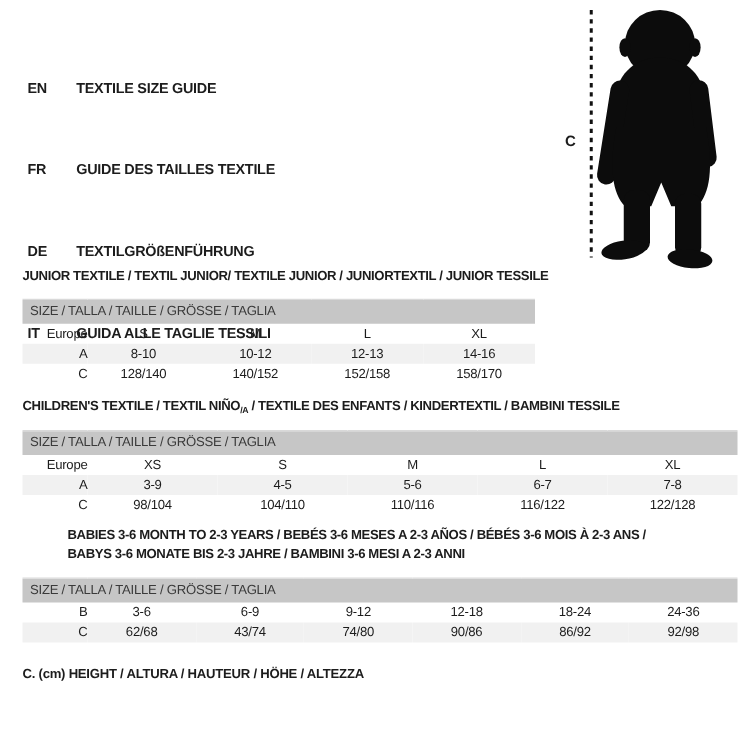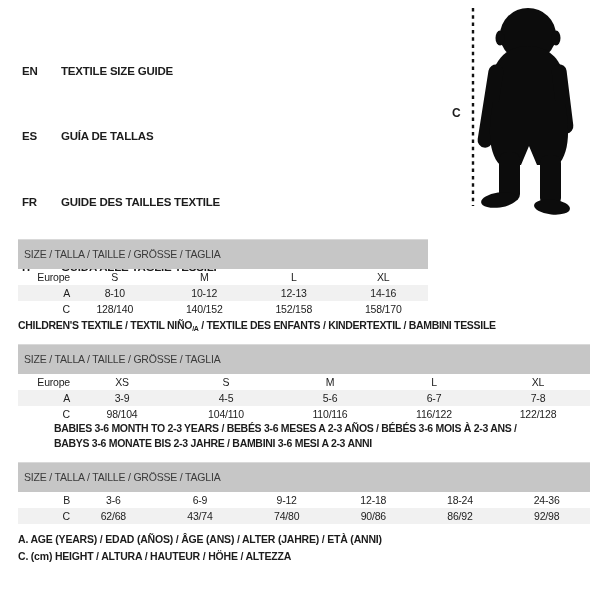--- a/index.html
+++ b/index.html
@@ -22,42 +22,42 @@
   #children-title{top:318px;}
   #babies-title{top:421px;white-space:normal;width:480px;margin-left:36px;}
   .sub-script{font-size:7px;vertical-align:-2px;}
   
   .size-table{position:absolute;left:18px;border-collapse:collapse;table-layout:fixed;
     font-size:10.5px;letter-spacing:-0.2px;color:#1c1c1c;}
   #junior-table{top:239px;width:410px;}
   #children-table{top:344px;width:572px;}
   #babies-table{top:462px;width:572px;}
   .size-table th{background:#c6c6c6;text-align:left;font-weight:normal;color:#3a3a3a;
-    height:29px;padding:0 0 0 6px;box-sizing:border-box;border-top:1px solid #d9d9d9;}
+    height:19px;padding:0 0 0 6px;box-sizing:border-box;border-top:1px solid #d9d9d9;}
   .size-table td{height:16px;line-height:16px;padding:0;text-align:center;}
   .size-table td.lbl{text-align:right;padding-left:4px;}
   .size-table tr.striped td{background:#f1f1f1;}
   
   #legend{position:absolute;left:18px;top:531px;font-size:10.5px;font-weight:bold;
     letter-spacing:-0.2px;line-height:17.3px;}
 </style>
 </head>
 <body>
 
 <div id="page">
 
   <div id="lang-block">
     <div class="lang-row">
       <span class="lang-code">EN</span><span>TEXTILE SIZE GUIDE</span>
     </div>
     <div class="lang-row">
-      <span class="lang-code">ES</span><span>GUÍA DE TALLAS</span>
-    </div>
-    <div class="lang-row">
       <span class="lang-code">FR</span><span>GUIDE DES TAILLES TEXTILE</span>
+    </div>
+    <div class="lang-row">
+      <span class="lang-code">DE</span><span>TEXTILGRÖßENFÜHRUNG</span>
     </div>
     <div class="lang-row">
       <span class="lang-code">IT</span><span>GUIDA ALLE TAGLIE TESSILI</span>
     </div>
   </div>
 
   <svg id="figure-svg" width="150" height="212" viewBox="0 0 150 212">
     <line x1="43" y1="4" x2="43" y2="202" stroke="#111" stroke-width="2.4" stroke-dasharray="3.5 3.8"></line>
     <g fill="#0c0c0c">
       <ellipse cx="98" cy="31" rx="28" ry="27"></ellipse>
@@ -68,20 +68,21 @@
       <rect x="125" y="60" width="15" height="70" rx="7.5" transform="rotate(-7 132 95)"></rect>
       <path d="M63,98 C57,130 60,151 70,161 L91,161 L99,142 L107,161 L128,161 C138,151 141,130 135,98 Z"></path>
       <rect x="69" y="148" width="21" height="50" rx="8"></rect>
       <rect x="110" y="151" width="21" height="51" rx="8"></rect>
       <ellipse cx="69" cy="196" rx="18" ry="7.5" transform="rotate(-8 69 196)"></ellipse>
       <ellipse cx="122" cy="203" rx="18" ry="7.5" transform="rotate(6 122 203)"></ellipse>
     </g>
   </svg>
   <span id="height-label">C</span>
 
+  <div class="section-title" id="junior-title">JUNIOR TEXTILE / TEXTIL JUNIOR/ TEXTILE JUNIOR / JUNIORTEXTIL / JUNIOR TESSILE</div>
   <table class="size-table" id="junior-table">
     <colgroup>
         <col style="width:52px">
         <col>
         <col>
         <col>
         <col>
       </colgroup>
     <thead>
       <tr>
@@ -193,17 +194,16 @@
         <td>43/74</td>
         <td>74/80</td>
         <td>90/86</td>
         <td>86/92</td>
         <td>92/98</td>
       </tr>
     </tbody>
   </table>
 
   <div id="legend">
-    <div>A. AGE (YEARS) / EDAD (AÑOS) / ÂGE (ANS) / ALTER (JAHRE) / ETÀ (ANNI)</div>
     <div>C. (cm) HEIGHT / ALTURA / HAUTEUR / HÖHE / ALTEZZA</div>
   </div>
 
 </div>
 
 </body></html>

